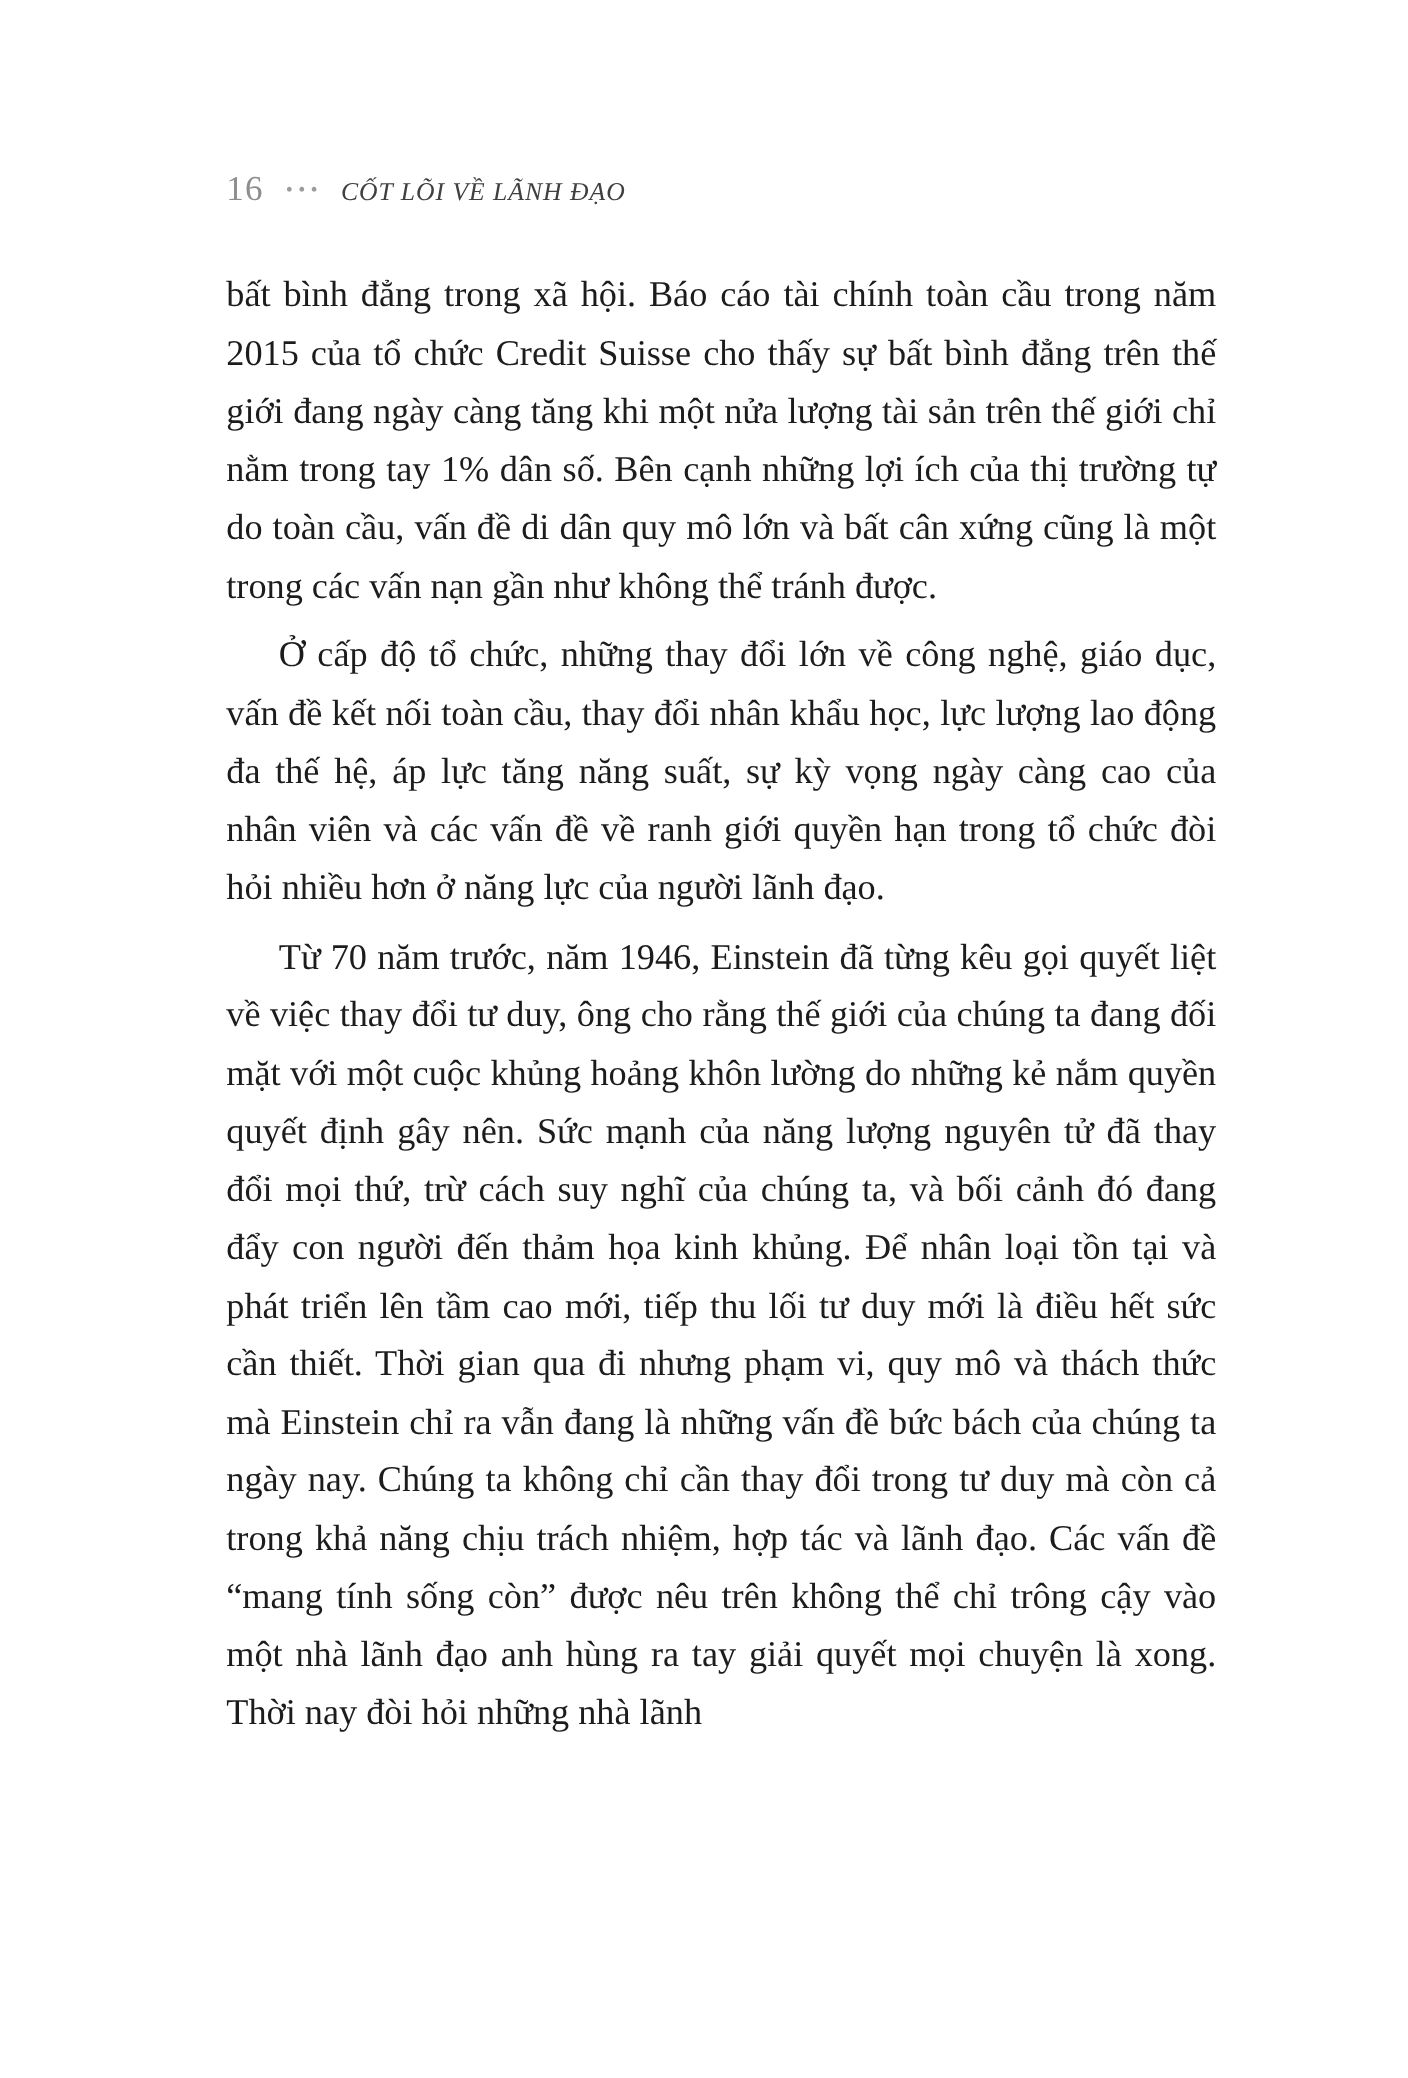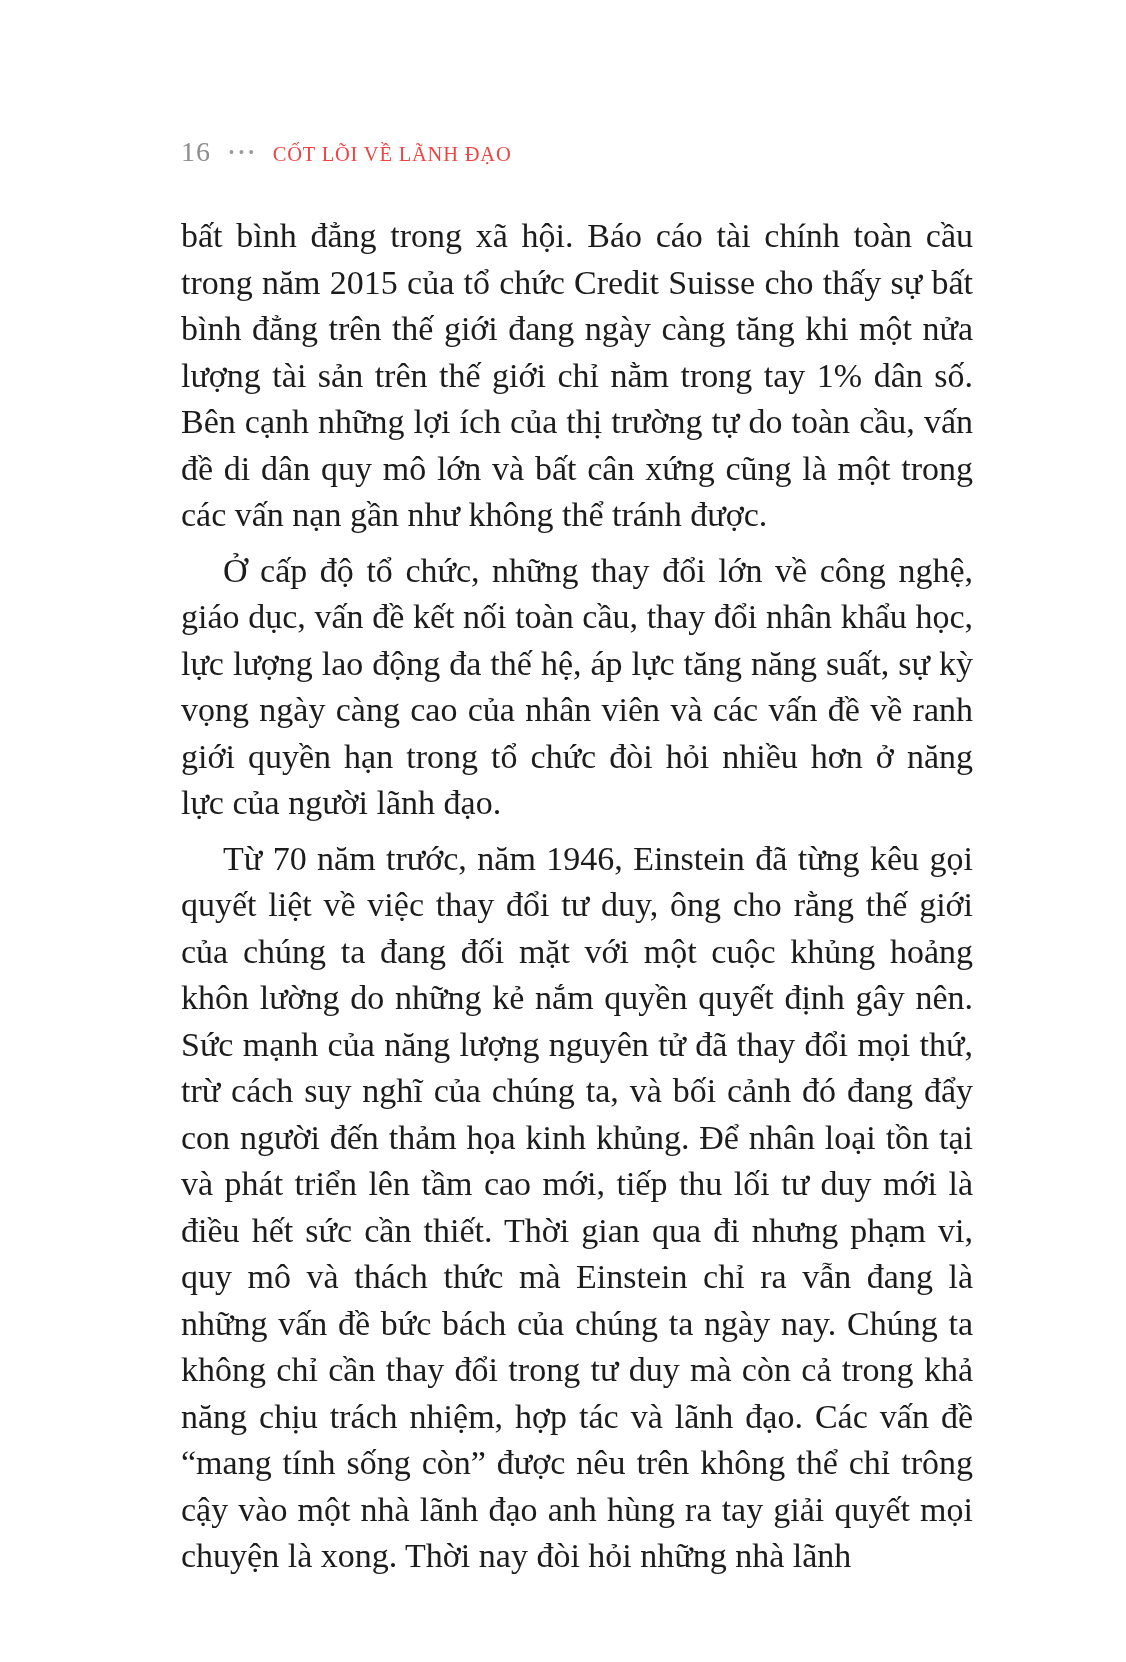--- a/index.html
+++ b/index.html
@@ -39,30 +39,31 @@
     font-size: 14px;
     font-weight: bold;
     color: #9b9b9b;
     letter-spacing: 5px;
     margin: 0 14px 0 18px;
     position: relative;
     top: -4px;
   }
   .running-title {
     font-size: 20.5px;
-    color: #ef4444;
+    color: #404040;
     letter-spacing: 0.8px;
     font-weight: normal;
+    font-style: italic;
   }
   .body-text {
     margin-top: 47px;
   }
   .body-text p {
     margin: 0 0 9px 0;
-    font-size: 34px;
+    font-size: 29px;
     line-height: 46.5px;
     text-align: justify;
     text-justify: inter-word;
   }
   .body-text p.indent {
     text-indent: 42px;
   }
   .it {
   }
 </style>

